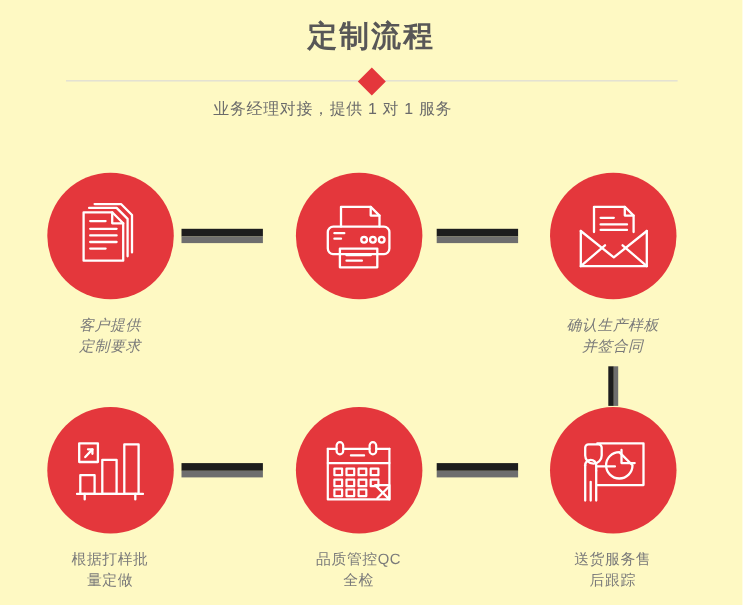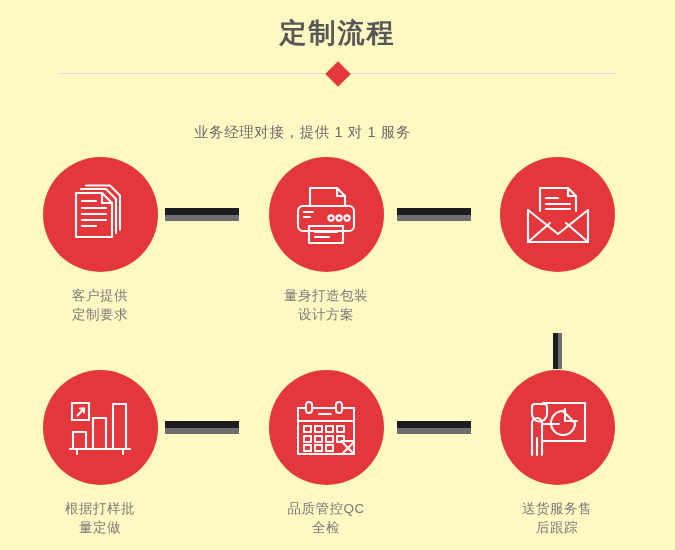--- a/index.html
+++ b/index.html
@@ -48,31 +48,30 @@
   }
   .subtitle {
     position: absolute;
     left: 0; top: 90px;
     width: 605px;
     text-align: center;
     font-size: 14.5px;
     color: #6b6b6b;
     letter-spacing: 0.6px;
     line-height: 20px;
-    margin-top: 32px;
   }
 
   
   .flow { position: absolute; left: 0; top: 140px; width: 675px; height: 410px; }
 
   .node { position: absolute; width: 180px; text-align: center; }
   .node.col0 { left: 10px; }
   .node.col1 { left: 236px; }
   .node.col2 { left: 467px; }
-  .node.row0 { top: 17px; }
+  .node.row0 { top: 17px; font-style: italic; }
   .node.row1 { top: 230px; }
 
   .circle {
     width: 115px; height: 115px;
     margin: 0 auto;
     border-radius: 50%;
     background: #e4373c;
     display: flex;
     align-items: center;
     justify-content: center;
@@ -178,40 +177,40 @@
             <line x1="11" y1="33" x2="17" y2="33"></line>
             <circle cx="38" cy="34" r="2.6"></circle>
             <circle cx="46" cy="34" r="2.6"></circle>
             <circle cx="54" cy="34" r="2.6"></circle>
             <path d="M16 42 H50 V59 H16 Z"></path>
             <line x1="22" y1="48" x2="44" y2="48"></line>
             <line x1="22" y1="53" x2="36" y2="53"></line>
           </svg>
         </span>
       </div>
-      <div class="node-label">量身打造包装
-设计方案</div>
     </div>
 
     <div class="node col2 row0">
       <div class="circle">
         <span>
           <svg width="66" height="60" viewBox="0 0 66 60" fill="none" stroke="#ffffff" stroke-width="2.1" stroke-linejoin="round" stroke-linecap="round">
             <path d="M16 26 V3 H44 L52 11 V26"></path>
             <path d="M44 3 V11 H52"></path>
             <line x1="22" y1="13" x2="34" y2="13"></line>
             <line x1="22" y1="19" x2="46" y2="19"></line>
             <line x1="22" y1="24" x2="46" y2="24"></line>
             <path d="M4 25 V57 H64 V25"></path>
             <path d="M4 25 L34 49 L64 25"></path>
             <path d="M4 57 L26 38"></path>
             <path d="M64 57 L42 38"></path>
           </svg>
         </span>
       </div>
+      <div class="node-label">确认生产样板
+并签合同</div>
     </div>
 
     <div class="node col0 row1">
       <div class="circle">
         <span>
           <svg width="62" height="58" viewBox="0 0 62 58" fill="none" stroke="#ffffff" stroke-width="2.1" stroke-linejoin="round" stroke-linecap="round">
             <rect x="3" y="4" width="17" height="17"></rect>
             <path d="M8.5 16.5 L15 9.5"></path>
             <path d="M11 9.5 H15 V13.5"></path>
             <rect x="4" y="33" width="13" height="17"></rect>

